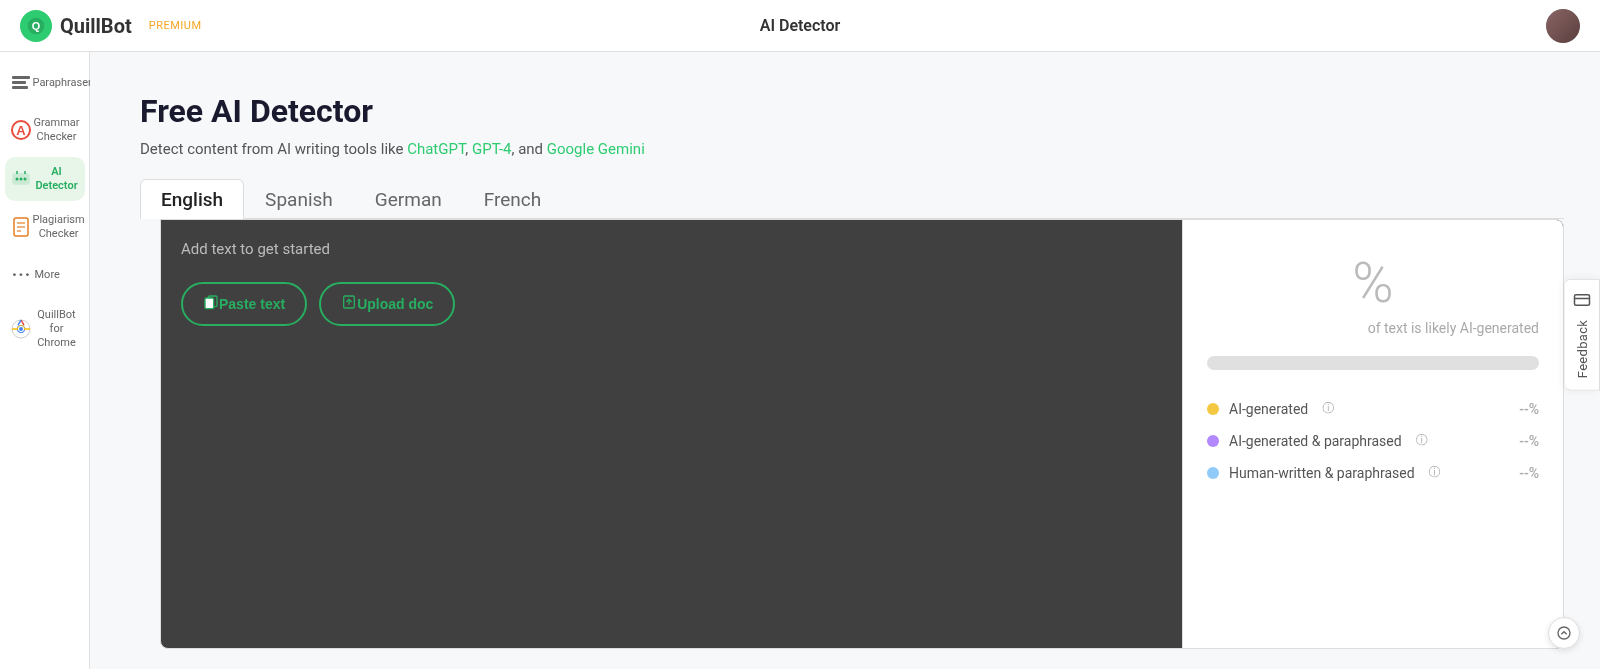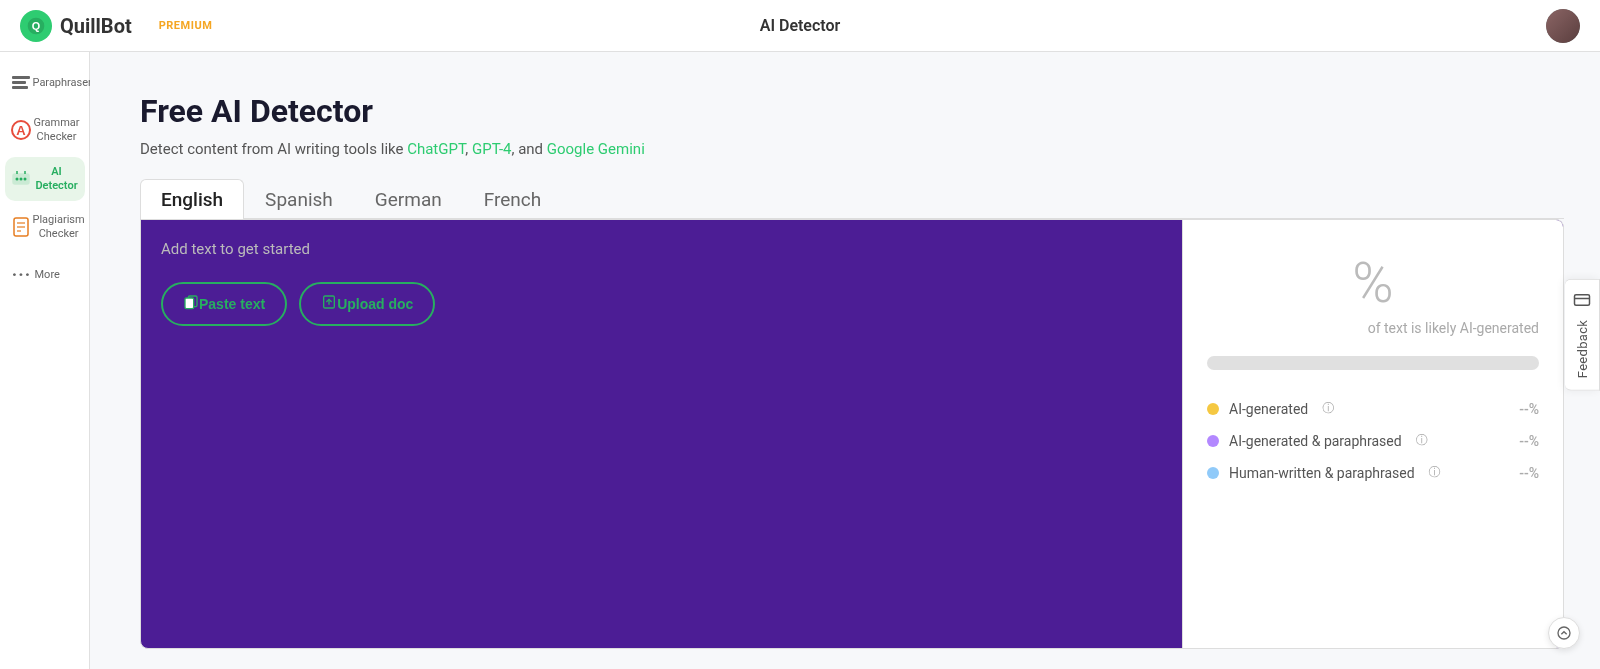--- a/index.html
+++ b/index.html
@@ -7,21 +7,21 @@
 
     
     .header {
       display: flex; align-items: center; justify-content: space-between;
       height: 52px; border-bottom: 1px solid #e0e0e0;
       padding: 0 20px; background: #fff; flex-shrink: 0;
     }
     .header-logo { display: flex; align-items: center; gap: 8px; }
     .logo-icon { width: 32px; height: 32px; background: #2ecc71; border-radius: 50%; display: flex; align-items: center; justify-content: center; color: white; font-weight: bold; font-size: 14px; }
     .logo-text { font-size: 20px; font-weight: 700; color: #333; }
-    .logo-premium { font-size: 11px; font-weight: 700; color: #f5a623; letter-spacing: 0.5px; margin-left: 19px; }
+    .logo-premium { font-size: 11px; font-weight: 400; color: #f5a623; letter-spacing: 0.5px; margin-left: 9px; }
     .header-title { font-size: 16px; font-weight: 600; color: #333; position: absolute; left: 50%; transform: translateX(-50%); }
     .header-avatar { width: 34px; height: 34px; border-radius: 50%; background: #888; overflow: hidden; display: flex; align-items: center; justify-content: center; }
     .avatar-img { width: 34px; height: 34px; border-radius: 50%; background: linear-gradient(135deg, #8B6565 0%, #5a3e3e 100%); }
 
     
     .main-layout { display: flex; flex: 1; overflow: hidden; }
 
     
     .sidebar {
       width: 90px; background: #fff; border-right: 1px solid #e0e0e0;
@@ -49,21 +49,21 @@
     
     .lang-tabs { display: flex; gap: 0; border-bottom: 1px solid #ddd; margin-bottom: 0; }
     .lang-tab {
       padding: 8px 20px; font-size: 19px; color: #666; cursor: pointer;
       border: 1px solid transparent; border-bottom: none; background: transparent;
       position: relative; bottom: -1px; border-radius: 6px 6px 0 0;
     }
     .lang-tab.active { background: #fff; border-color: #ddd; color: #222; font-weight: 500; }
 
     
-    .editor-results { display: flex; flex: 1; gap: 0; border: 1px solid #ddd; border-radius: 0 8px 8px 8px; overflow: hidden; background: #4c1d95; min-height: 0; }
+    .editor-results { display: flex; flex: 1; gap: 0; border: 1px solid #ddd; border-radius: 0 8px 8px 8px; overflow: hidden; background: #404040; min-height: 0; margin-left: 20px; }
 
     
     .editor-pane { flex: 1; display: flex; flex-direction: column; padding: 20px; position: relative; min-width: 0; }
     .editor-placeholder { color: #bbb; font-size: 15px; margin-bottom: 20px; }
     .editor-actions { display: flex; gap: 12px; margin-top: 4px; }
     .btn-outline {
       display: flex; align-items: center; 
       padding: 10px 20px; border: 2px solid #27ae60; border-radius: 50px;
       background: transparent; color: #27ae60; font-size: 14px; font-weight: 600;
       cursor: pointer;
@@ -168,20 +168,37 @@
           <line x1="8" y1="8" x2="16" y2="8" stroke="#e67e22" stroke-width="1.2"></line>
           <line x1="8" y1="12" x2="16" y2="12" stroke="#e67e22" stroke-width="1.2"></line>
           <line x1="8" y1="16" x2="12" y2="16" stroke="#e67e22" stroke-width="1.2"></line>
         </svg>
       </div>
       <span class="label">Plagiarism Checker</span>
     </div>
     <div class="sidebar-item">
       <div class="icon" style="font-size:18px; color:#666; font-weight:700; letter-spacing:1px;">···</div>
       <span class="label">More</span>
+    </div>
+    <div class="sidebar-item">
+      <div class="icon">
+        <svg width="24" height="24" viewBox="0 0 24 24">
+          <circle cx="12" cy="12" r="9" fill="none" stroke="#ccc" stroke-width="1"></circle>
+          <circle cx="12" cy="12" r="4" fill="#4285F4"></circle>
+          <path d="M12 3 L20.5 18 L3.5 18 Z" fill="none" stroke="#EA4335" stroke-width="0" opacity="0"></path>
+          <circle cx="12" cy="12" r="9" fill="none" stroke="#34A853" stroke-width="0"></circle>
+
+          <path d="M3 12 h6 a3 3 0 0 1 6 0 h6" stroke="#FBBC05" stroke-width="1.5" fill="none"></path>
+          <path d="M12 3 l3 5.2" stroke="#EA4335" stroke-width="1.5" fill="none"></path>
+          <path d="M12 3 l-3 5.2" stroke="#4285F4" stroke-width="1.5" fill="none"></path>
+          <circle cx="12" cy="12" r="3" fill="#fff"></circle>
+          <circle cx="12" cy="12" r="2" fill="#4285F4"></circle>
+        </svg>
+      </div>
+      <span class="label">QuillBot for Chrome</span>
     </div>
   </nav>
 
   <div class="content">
     <div class="content-inner">
       <h1 class="page-title">Free AI Detector</h1>
       <p class="page-subtitle">
         Detect content from AI writing tools like 
         <a href="#">ChatGPT</a>, 
         <a href="#">GPT-4</a>, and 

